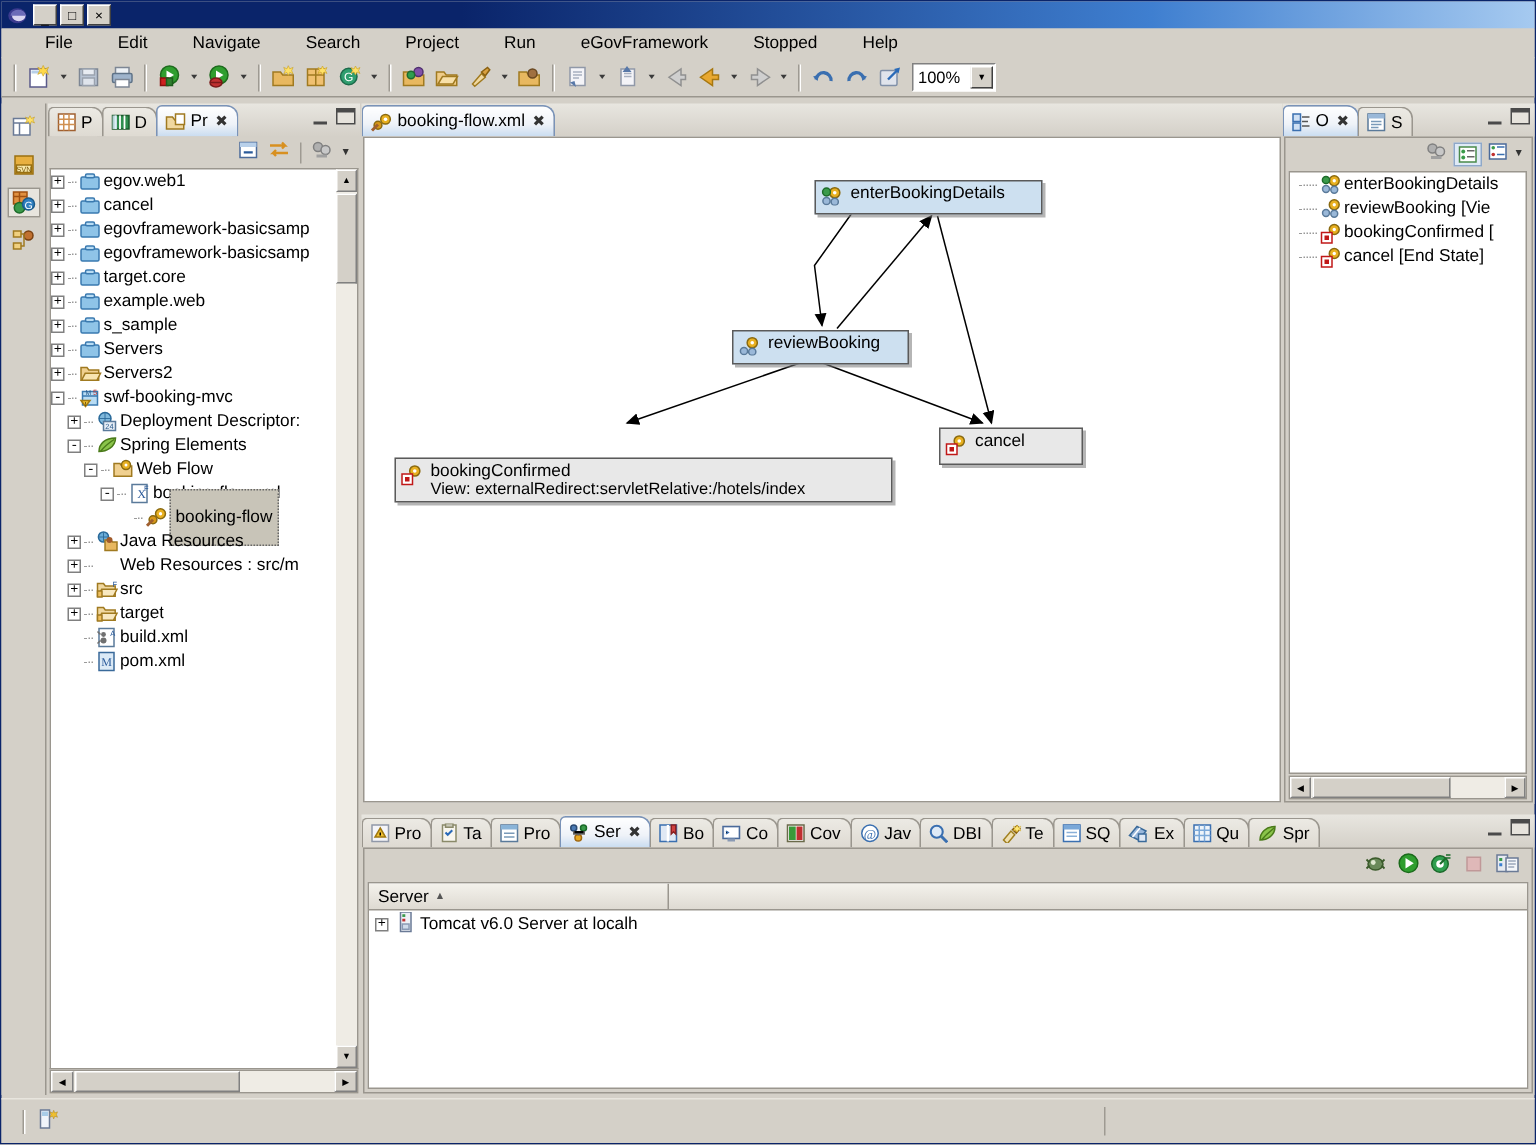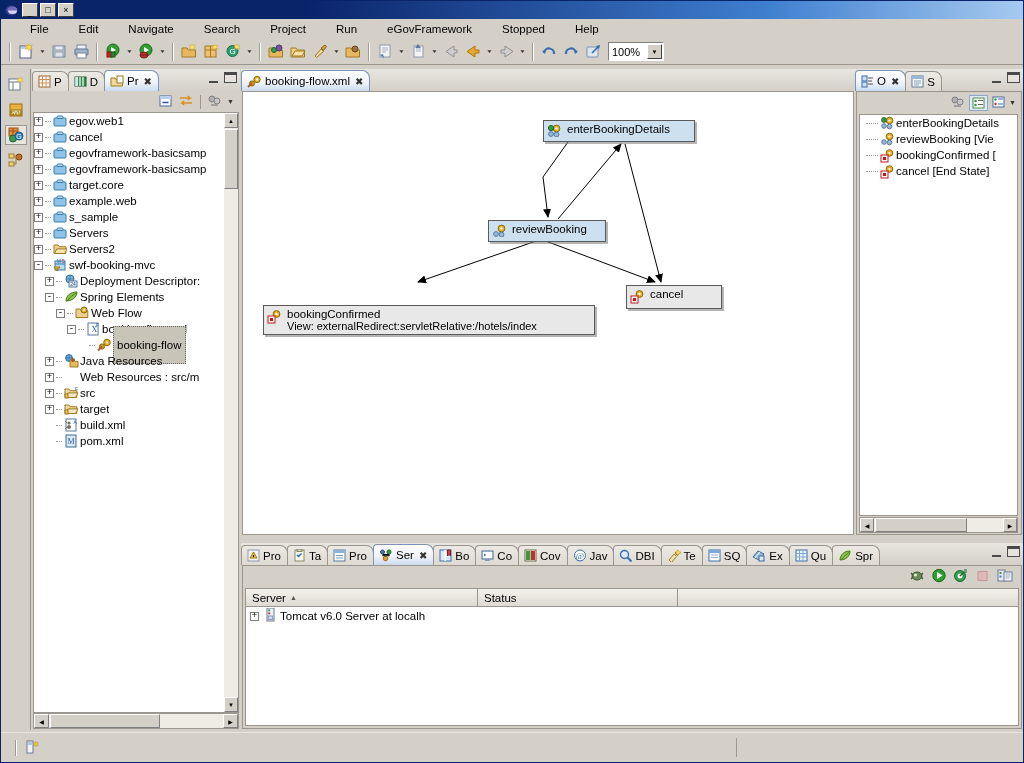--- a/index.html
+++ b/index.html
@@ -1228,26 +1228,23 @@
                 <rect x="2.5" y="4" width="2" height="2" fill="#3a9a4a"></rect>
                 <rect x="2.5" y="7.5" width="2" height="2" fill="#3a7fd0"></rect>
                 <rect x="7" y="4" width="8" height="9" fill="#f4f6fa" stroke="#6a7a96"></rect>
                 <path d="M8.5 6h5M8.5 8h5M8.5 10h4" stroke="#9aa8bc"></path>
               </svg>
           </span>
         </div>
 
         <div id="servtable">
           <div class="thead">
-            <div class="th" style="width:232px;">
+            <div class="th" style="width:200px;">
               <span>Server</span>
               <span style="font-size:7px;color:#555;">▲</span>
-            </div>
-            <div class="th" style="width:200px;">
-              <span>Status</span>
             </div>
             <div class="th" style="flex:1;border-right:none;"></div>
           </div>
           <div class="trow2">
             <div class="cell" style="width:200px;overflow:hidden;">
               <span class="exp">+</span>
               <span>
                 <svg width="11" height="14">
                     <rect x="2" y="0" width="7" height="13" fill="#eef1f6" stroke="#6a7a96"></rect>
                     <rect x="3.2" y="1.5" width="2" height="1.8" fill="#3a9a4a"></rect>

